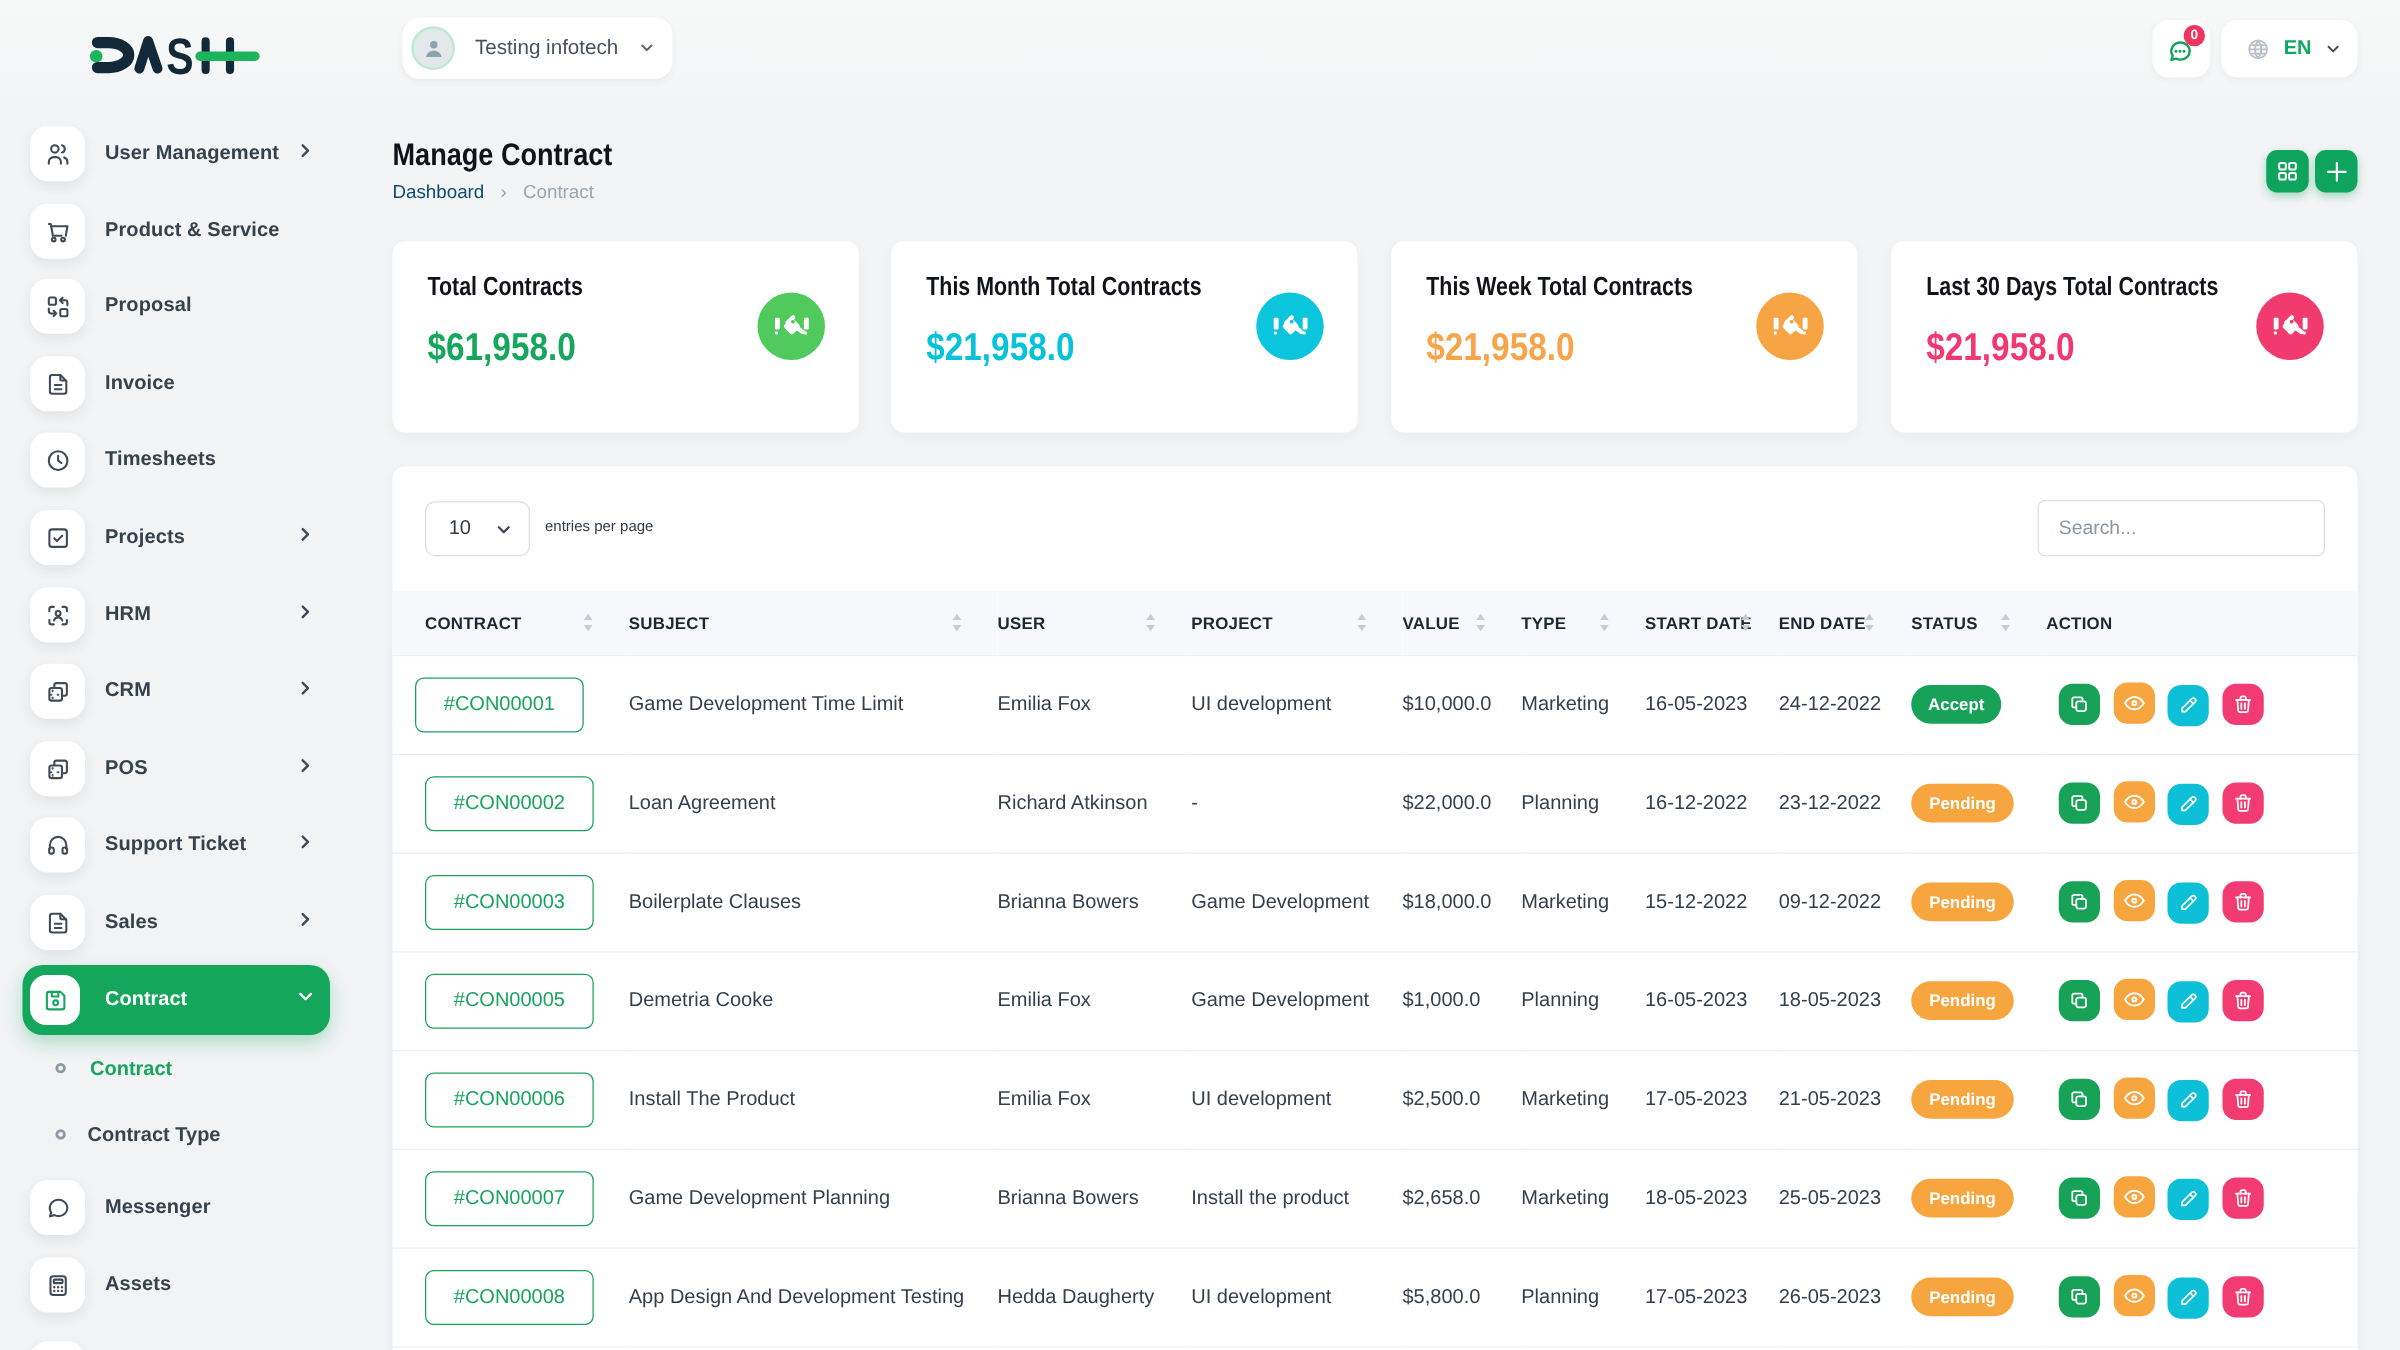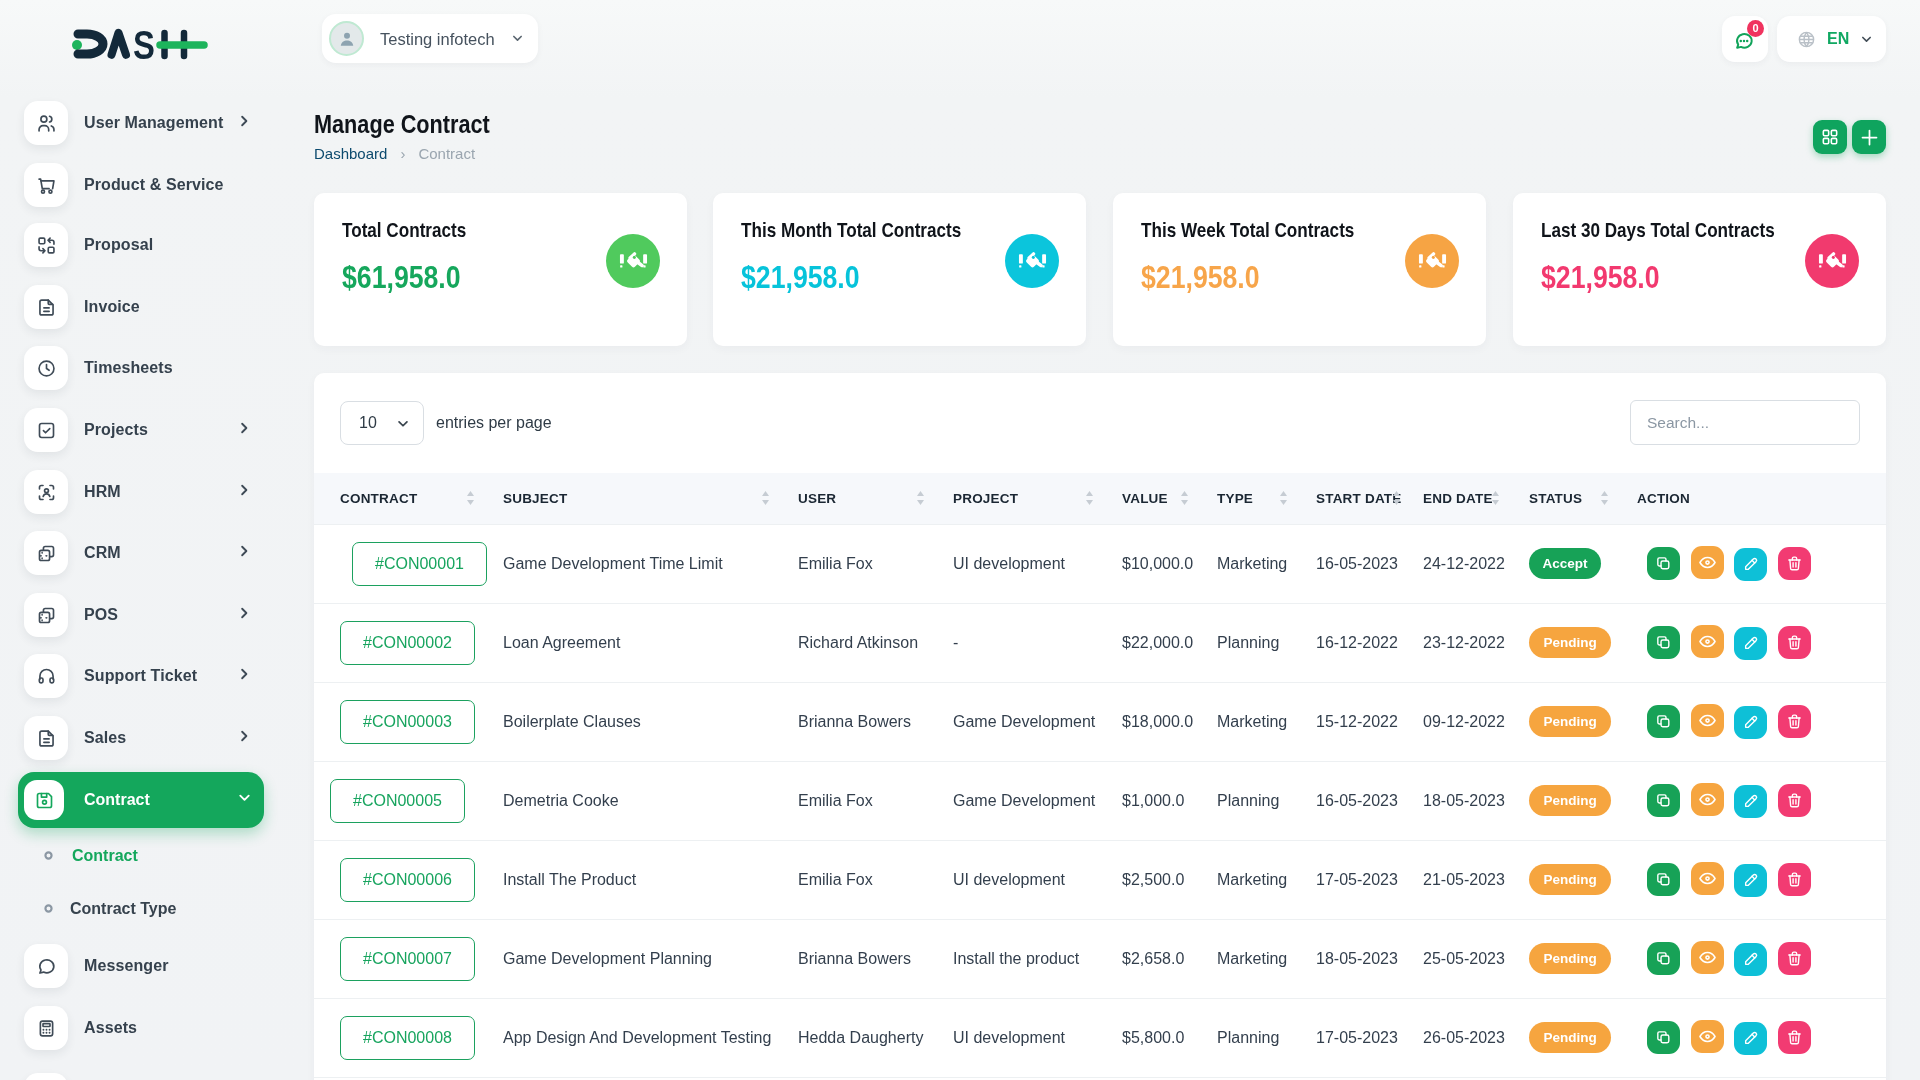--- a/index.html
+++ b/index.html
@@ -35,21 +35,21 @@
 
 .card { position:absolute; top:193px; width:373px; height:153px; background:#fff; border-radius:10px; box-shadow:0 3px 10px rgba(50,60,70,.04); }
 .card .t { position:absolute; left:28px; top:25px; font-size:21px; font-weight:700; color:#10141a; transform:scaleX(.815); transform-origin:left top; white-space:nowrap; }
 .card .v { position:absolute; left:28px; top:67px; font-size:31px; font-weight:700; transform:scaleX(.86); transform-origin:left top; white-space:nowrap; }
 .card .circ { position:absolute; right:27px; top:41px; width:54px; height:54px; border-radius:50%; display:flex; align-items:center; justify-content:center; }
 
 
 .tcard { position:absolute; left:314px; top:373px; width:1572px; height:720px; background:#fff; border-radius:10px; box-shadow:0 3px 10px rgba(50,60,70,.04); }
 .sel { position:absolute; left:26px; top:28px; width:84px; height:44px; border:1px solid #d9dee3; border-radius:8px; background:#fff; }
 .sel .n { position:absolute; left:18px; top:50%; transform:translateY(-50%); font-size:16px; color:#2f3b46;text-align:center; }
-.epp { position:absolute; left:122px; top:41px; font-size:16px; color:#2f3b46; font-weight:400; }
+.epp { position:absolute; left:122px; top:41px; font-size:12px; color:#2f3b46; font-weight:400; }
 .search { position:absolute; right:26px; top:27px; width:230px; height:45px; border:1px solid #d9dee3; border-radius:6px; padding-left:16px; font-size:15.5px; color:#8b97a3; display:flex; align-items:center; }
 
 table.dt { position:absolute; left:0; top:100px; width:1572px; border-collapse:collapse; table-layout:fixed; }
 table.dt th { background:#f6f8fb; height:51px; text-align:left; font-size:13.5px; font-weight:700; color:#1b2733; letter-spacing:.2px; position:relative; }
 table.dt td { height:79px; border-top:1px solid #edf0f2; border-bottom:1px solid #edf0f2; font-size:16px; color:#333f4d; vertical-align:middle; }
 .sort { position:absolute; right:28px; top:50%; transform:translateY(-50%); width:9px; height:16px; }
 .conbadge { display:inline-block; width:135px; height:44px; line-height:42px; text-align:center; border:1px solid #1ca15f; border-radius:7px; color:#17a45e; font-size:16px; background:#fff; }
 .pill { display:inline-block; height:31px; line-height:31px; border-radius:16px; color:#fff; text-align:center; }
 .ab { display:inline-flex; width:33px; height:33px; border-radius:11px; align-items:center; justify-content:center; margin-right:10.5px; }
 </style>
@@ -421,21 +421,21 @@
               </svg></span></th>
       <th>STATUS<span class="sort"><svg width="9" height="16" viewBox="0 0 9 16">
                 <path d="M4.5 1 L8 6 H1z" fill="#c6ccd3"></path>
                 <path d="M4.5 15 L1 10 H8z" fill="#c6ccd3"></path>
               </svg></span></th>
       <th>ACTION</th>
     </tr>
       </thead>
     <tbody id="tb">
     <tr>
-      <td style="padding-left:38px;"><span class="conbadge">#CON00001</span></td>
+      <td style="padding-left:18px;"><span class="conbadge">#CON00001</span></td>
       <td>Game Development Time Limit</td>
       <td>Emilia Fox</td>
       <td>UI development</td>
       <td>$10,000.0</td>
       <td>Marketing</td>
       <td>16-05-2023</td>
       <td>24-12-2022</td>
       <td><span class="pill" style="background:#17a257; width:72px; font-size:13.5px; font-weight:700;">Accept</span></td>
       <td style="padding-left:10px;"><span class="ab" style="background:#17a257;">
               <svg width="17" height="17" viewBox="0 0 24 24" fill="none" stroke="#fff" stroke-width="2" stroke-linecap="round" stroke-linejoin="round">
@@ -523,21 +523,21 @@
             </span><span class="ab" style="background:#f23b72;">
               <svg width="17" height="17" viewBox="0 0 24 24" fill="none" stroke="#fff" stroke-width="2" stroke-linecap="round" stroke-linejoin="round">
                 <path d="M4 7h16"></path>
                 <path d="M10 11v6M14 11v6"></path>
                 <path d="M5.5 7l1 12a2 2 0 0 0 2 1.8h7a2 2 0 0 0 2-1.8l1-12"></path>
                 <path d="M9 7V5a2 2 0 0 1 2-2h2a2 2 0 0 1 2 2v2"></path>
               </svg>
             </span></td>
     </tr>
     <tr>
-      <td style="padding-left:16px;"><span class="conbadge">#CON00005</span></td>
+      <td style="padding-left:26px;"><span class="conbadge">#CON00005</span></td>
       <td>Demetria Cooke</td>
       <td>Emilia Fox</td>
       <td>Game Development</td>
       <td>$1,000.0</td>
       <td>Planning</td>
       <td>16-05-2023</td>
       <td>18-05-2023</td>
       <td><span class="pill" style="background:#f6a53f; width:82px; font-size:13.5px; font-weight:700;">Pending</span></td>
       <td style="padding-left:10px;"><span class="ab" style="background:#17a257;">
               <svg width="17" height="17" viewBox="0 0 24 24" fill="none" stroke="#fff" stroke-width="2" stroke-linecap="round" stroke-linejoin="round">

